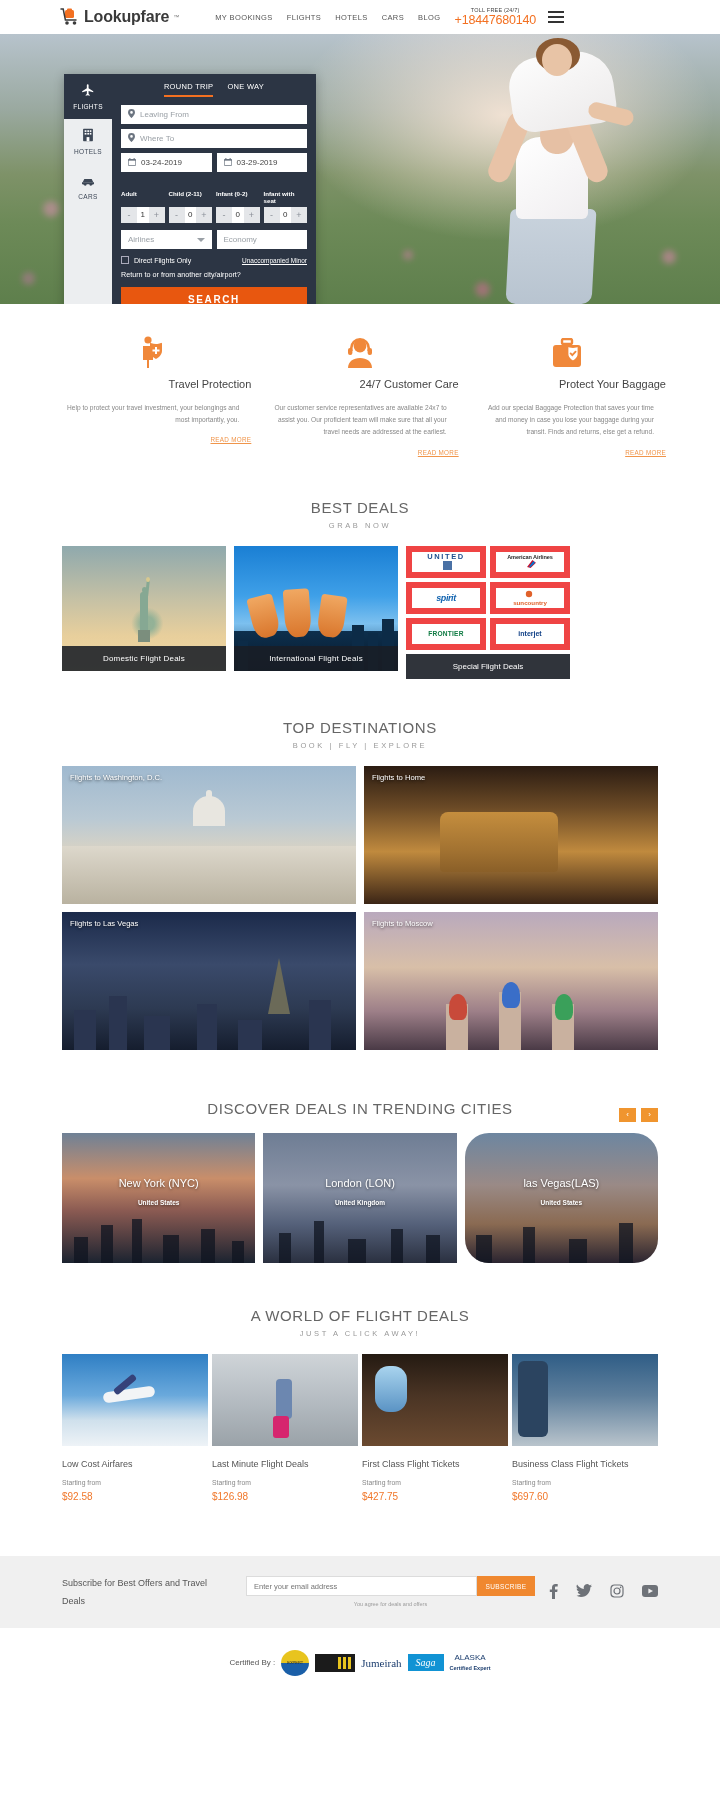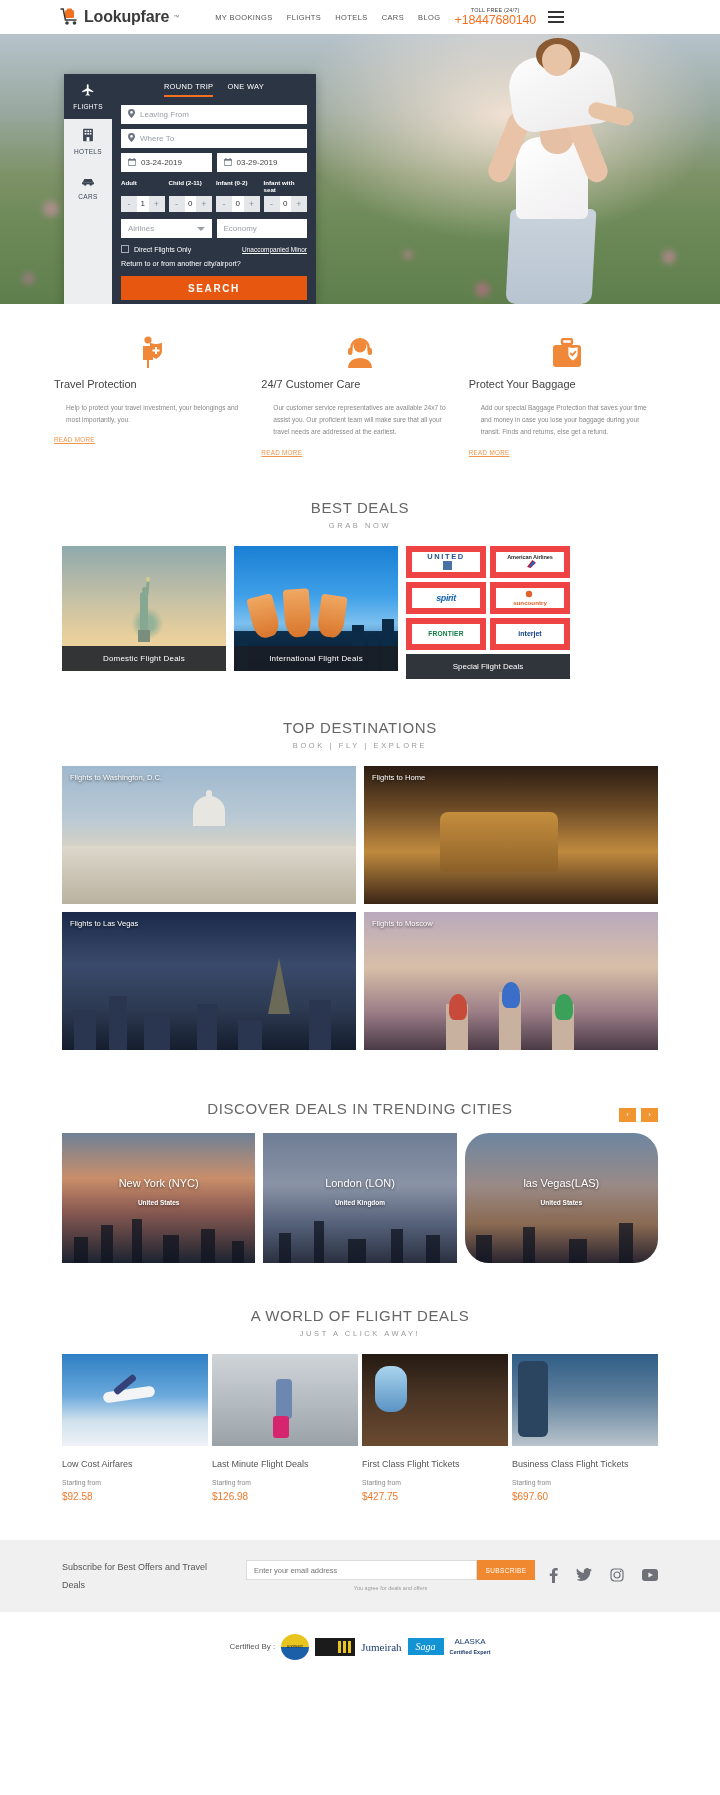--- a/index.html
+++ b/index.html
@@ -105,21 +105,21 @@
     font-size: 7.5px; color: #fff; padding-bottom: 4px; letter-spacing: .3px; cursor: pointer;
     border-bottom: 2px solid transparent;
   }
   .trip-tab.active { border-bottom-color: #f37021; }
   .field {
     background: #fff; height: 19px; display: flex; align-items: center;
     gap: 5px; padding: 0 7px; margin-bottom: 5px; font-size: 8px; color: #9aa0a6;
   }
   .field .ic { color: #6b7480; font-size: 9px; line-height: 1; }
   .row2 { display: flex; gap: 5px; margin-bottom: 6px; }
-  .row2 .field { flex: 1; margin-bottom: 1px; color: #444; }
+  .row2 .field { flex: 1; margin-bottom: 12px; color: #444; }
   .pax-head { display: flex; gap: 4px; margin-bottom: 3px; }
   .pax-head span { font-size: 6.2px; color: #fff; font-weight: bold; flex: 1; }
   .pax-row { display: flex; gap: 4px; margin-bottom: 7px; }
   .stepper { flex: 1; display: flex; height: 16px; background: #fff; }
   .stepper button {
     width: 16px; background: #e4e6e9; border: none; color: #8b9099;
     font-size: 9px; cursor: pointer; line-height: 1; font-family: inherit;
   }
   .stepper .val { flex: 1; text-align: center; font-size: 8px; color: #333; line-height: 16px; }
   .sel-row { display: flex; gap: 5px; margin-bottom: 7px; }
@@ -133,21 +133,21 @@
   .chk i { width: 8px; height: 8px; background: #2c3544; border: 1px solid #aab; display: block; }
   .link-um { font-size: 6.5px; color: #fff; text-decoration: underline; cursor: pointer; }
   .ret-link { font-size: 7.2px; color: #fff; margin-bottom: 8px; display: block; cursor: pointer; }
   .search-btn {
     width: 100%; height: 24px; background: #e8570f; color: #fff; border: none;
     font-size: 10px; font-weight: bold; letter-spacing: 1.6px; cursor: pointer; font-family: inherit;
   }
 
   
   .features { display: flex; padding: 30px 54px 26px; gap: 10px; }
-  .feat { flex: 1; text-align: left; }
+  .feat { flex: 1; text-align: right; }
   .feat-icon { height: 34px; display: flex; align-items: flex-end; justify-content: center; margin-bottom: 10px; }
   .feat h3 { font-size: 11px; font-weight: normal; color: #444; margin-bottom: 12px; }
   .feat p { font-size: 6.6px; line-height: 1.85; color: #888; padding: 0 12px; }
   .read-more {
     display: inline-block; margin-top: 10px; font-size: 6.3px; color: #f0954a;
     text-decoration: underline; letter-spacing: .3px; cursor: pointer;
   }
 
   
   .sec-head { text-align: center; padding: 14px 0 16px; }
@@ -244,21 +244,21 @@
   .city .cname { position: absolute; left: 0; right: 0; top: 44px; color: #fff; font-size: 11px; text-shadow: 0 1px 3px rgba(0,0,0,.6); }
   .city .cctry { position: absolute; left: 0; right: 0; top: 66px; color: #fff; font-size: 6.5px; font-weight: bold; text-shadow: 0 1px 3px rgba(0,0,0,.6); }
   .img-nyc { background: linear-gradient(to bottom,#6f8196 0%, #c98e6a 35%, #8a5a52 60%, #1b2330 100%); }
   .img-lon { background: linear-gradient(to bottom,#6e7d94 0%, #8a93a6 40%, #55617a 70%, #2a3040 100%); }
   .img-orl { background: linear-gradient(to bottom,#121a3a 0%, #2a2a5c 40%, #7a3a7a 70%, #3a1a2a 100%); }
   .img-lasv { background: linear-gradient(to bottom,#6d86a0 0%, #9a8a86 40%, #8a6a52 70%, #2a2430 100%); border-radius: 24px; }
   .city-skyline { position: absolute; left: 0; right: 0; bottom: 0; height: 46px; }
   .city-skyline i { position: absolute; bottom: 0; background: rgba(15,20,32,.75); }
 
   
-  .wdeals { display: flex; gap: 4px; padding: 0 62px 38px; }
+  .wdeals { display: flex; gap: 4px; padding: 0 62px 54px; }
   .wdeal { flex: 1; }
   .wdeal .img { height: 92px; }
   .wd1 { background: linear-gradient(to bottom,#2f7fc4 0%, #6aa9dc 45%, #cfe0ec 72%, #eef3f7 100%); position: relative; }
   .wd1 .plane { position: absolute; left: 28%; top: 38%; width: 52px; height: 11px; background: #f2f4f6; border-radius: 6px; transform: rotate(-8deg); }
   .wd1 .wing { position: absolute; left: 34%; top: 30%; width: 26px; height: 7px; background: #35427a; border-radius: 3px; transform: rotate(-40deg); }
   .wd2 { background: linear-gradient(to bottom,#cfd4d8 0%, #b5bcc2 50%, #9aa2a8 100%); position: relative; }
   .wd2 .person { position: absolute; left: 44%; top: 28%; width: 16px; height: 40px; background: #6c87b0; border-radius: 4px; }
   .wd2 .bag { position: absolute; left: 42%; top: 68%; width: 16px; height: 22px; background: #d6256e; border-radius: 3px; }
   .wd3 { background: linear-gradient(to bottom,#241a12 0%, #4a3424 45%, #6b4a30 100%); position: relative; }
   .wd3 .win { position: absolute; left: 9%; top: 14%; width: 32px; height: 46px; background: linear-gradient(to bottom,#a9d4ee,#5a93c4); border-radius: 14px; }

